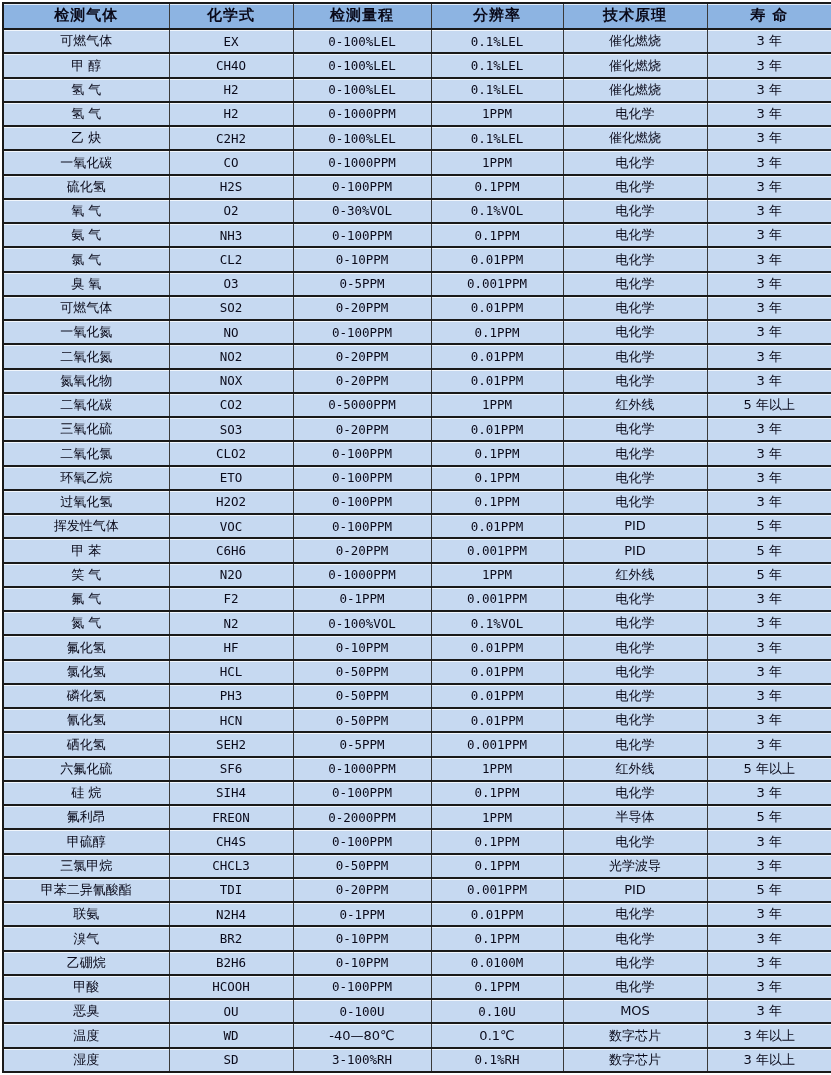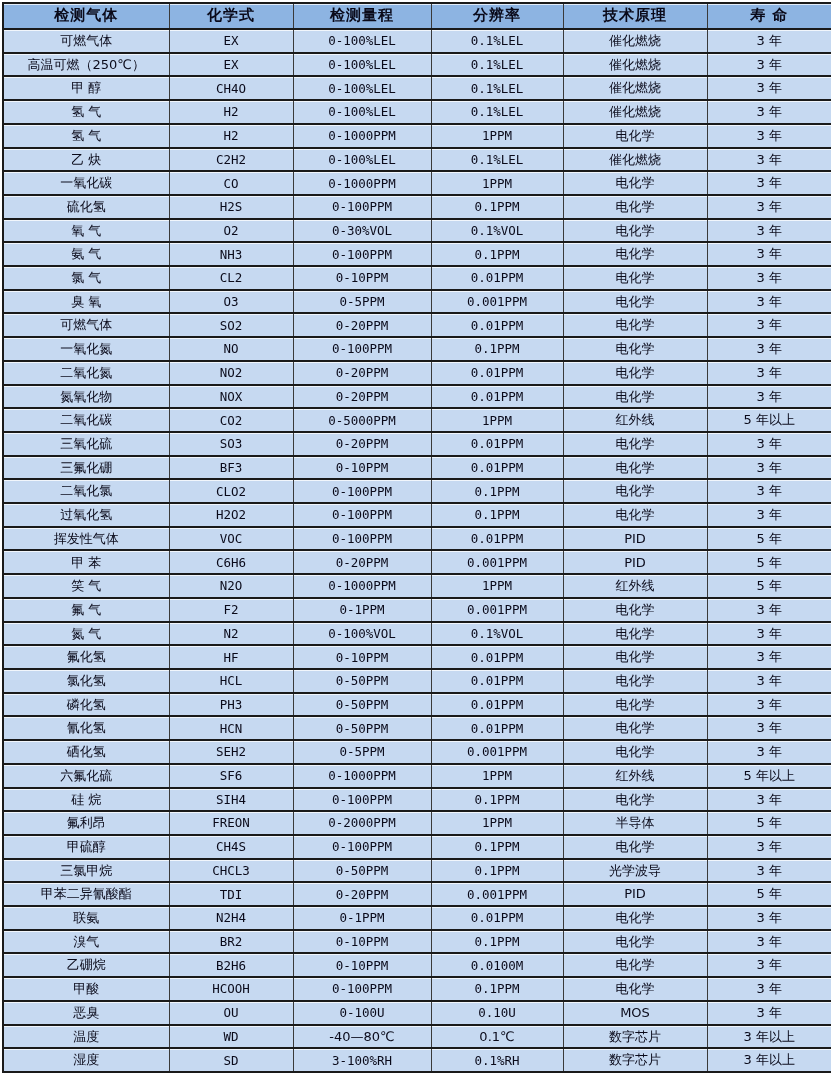--- a/index.html
+++ b/index.html
@@ -82,28 +82,20 @@
     <tbody id="spec-body">
         <tr>
           <td class="cn">可燃气体</td>
           <td>EX</td>
           <td>0-100%LEL</td>
           <td>0.1%LEL</td>
           <td class="cn">催化燃烧</td>
           <td class="cn">3 年</td>
         </tr>
         <tr>
-          <td class="cn">高温可燃（250℃）</td>
-          <td>EX</td>
-          <td>0-100%LEL</td>
-          <td>0.1%LEL</td>
-          <td class="cn">催化燃烧</td>
-          <td class="cn">3 年</td>
-        </tr>
-        <tr>
           <td class="cn">甲 醇</td>
           <td>CH4O</td>
           <td>0-100%LEL</td>
           <td>0.1%LEL</td>
           <td class="cn">催化燃烧</td>
           <td class="cn">3 年</td>
         </tr>
         <tr>
           <td class="cn">氢 气</td>
           <td>H2</td>
@@ -218,30 +210,30 @@
         </tr>
         <tr>
           <td class="cn">三氧化硫</td>
           <td>SO3</td>
           <td>0-20PPM</td>
           <td>0.01PPM</td>
           <td class="cn">电化学</td>
           <td class="cn">3 年</td>
         </tr>
         <tr>
-          <td class="cn">三氟化硼</td>
-          <td>BF3</td>
-          <td>0-10PPM</td>
-          <td>0.01PPM</td>
-          <td class="cn">电化学</td>
-          <td class="cn">3 年</td>
-        </tr>
-        <tr>
           <td class="cn">二氧化氯</td>
           <td>CLO2</td>
+          <td>0-100PPM</td>
+          <td>0.1PPM</td>
+          <td class="cn">电化学</td>
+          <td class="cn">3 年</td>
+        </tr>
+        <tr>
+          <td class="cn">环氧乙烷</td>
+          <td>ETO</td>
           <td>0-100PPM</td>
           <td>0.1PPM</td>
           <td class="cn">电化学</td>
           <td class="cn">3 年</td>
         </tr>
         <tr>
           <td class="cn">过氧化氢</td>
           <td>H2O2</td>
           <td>0-100PPM</td>
           <td>0.1PPM</td>

